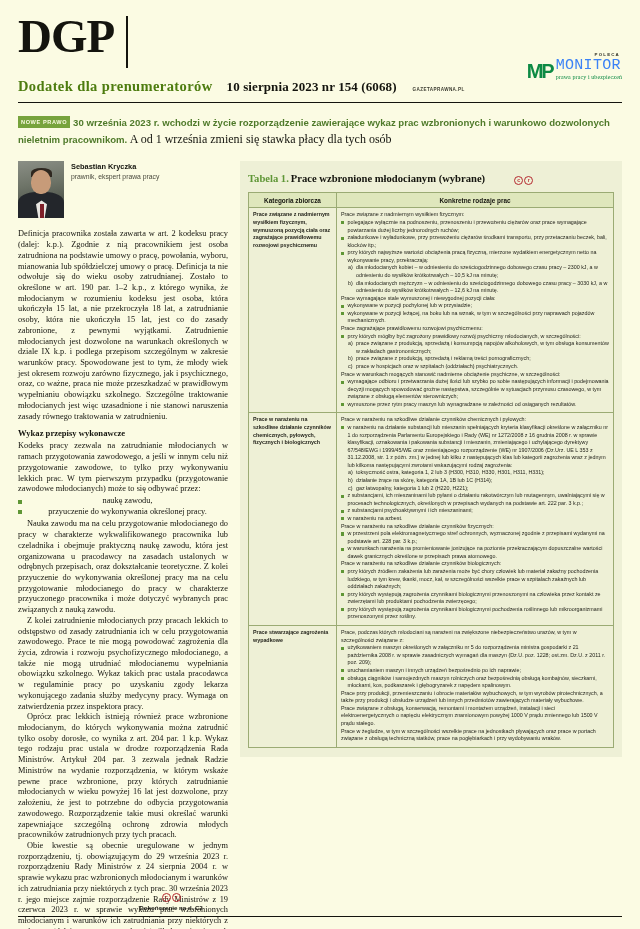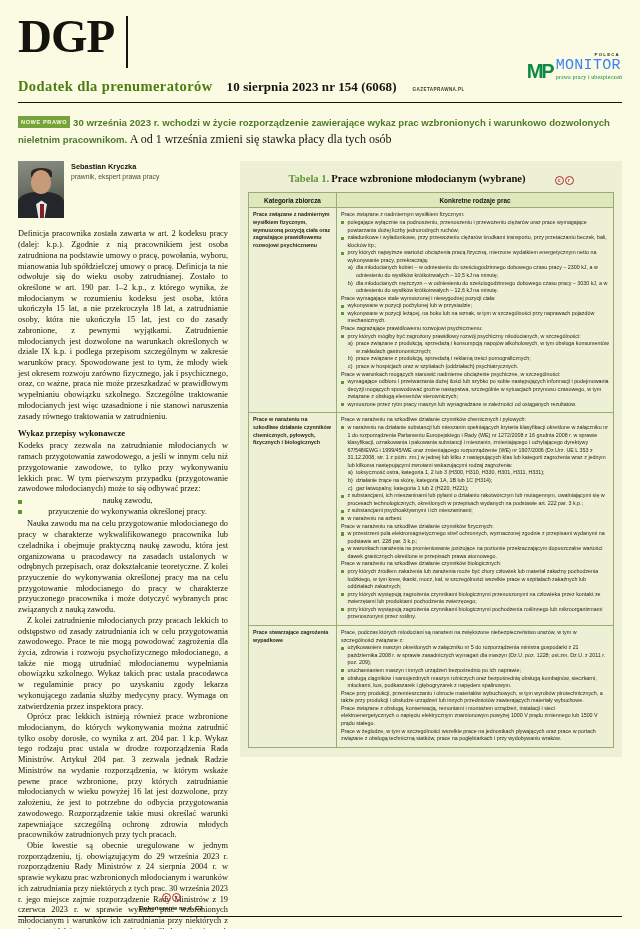--- a/index.html
+++ b/index.html
@@ -290,21 +290,21 @@
 
   
   .tablebox {
     background: #eef0d6;
     padding: 7px 8px 9px 8px;
     box-sizing: border-box;
   }
   .tb-head {
     display: flex;
     align-items: baseline;
-    justify-content: center;
+    justify-content: flex-start;
     margin-bottom: 6px;
     gap: 28px;
   }
   .tb-title {
     font-family: "Liberation Serif", serif;
     font-size: 10.6px;
   }
   .tb-num {
     color: #5f9636;
     font-weight: bold;

